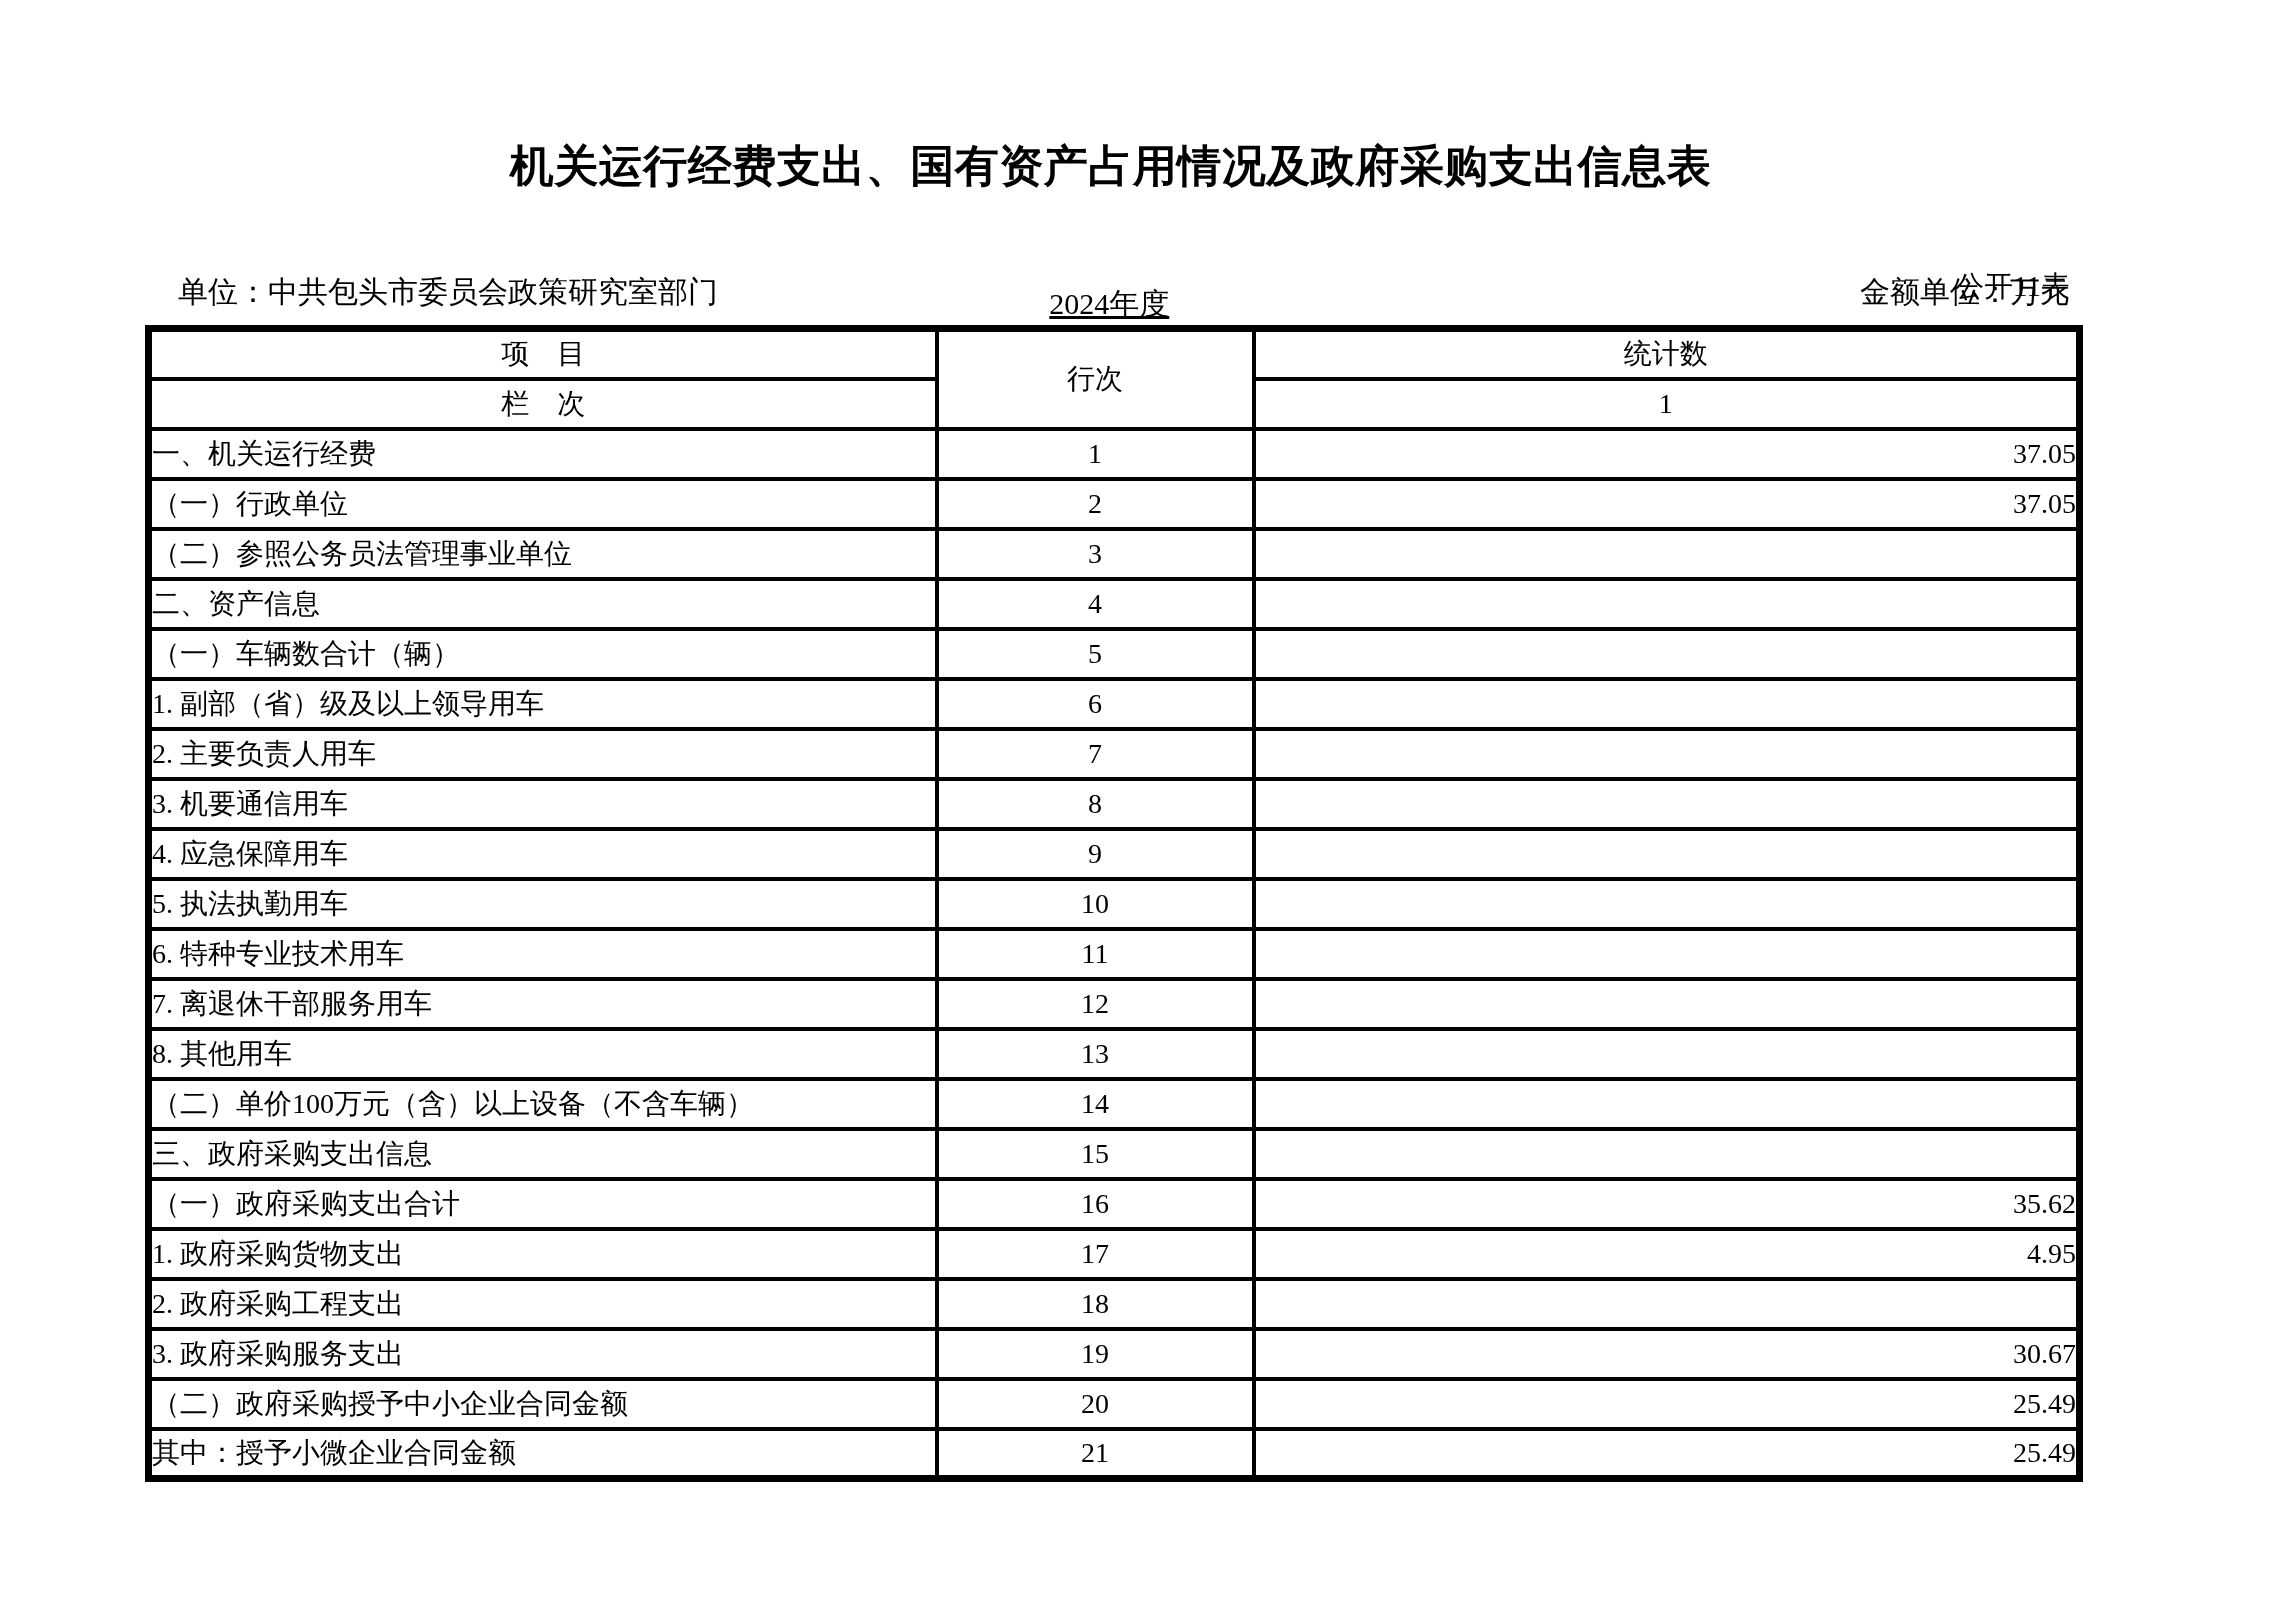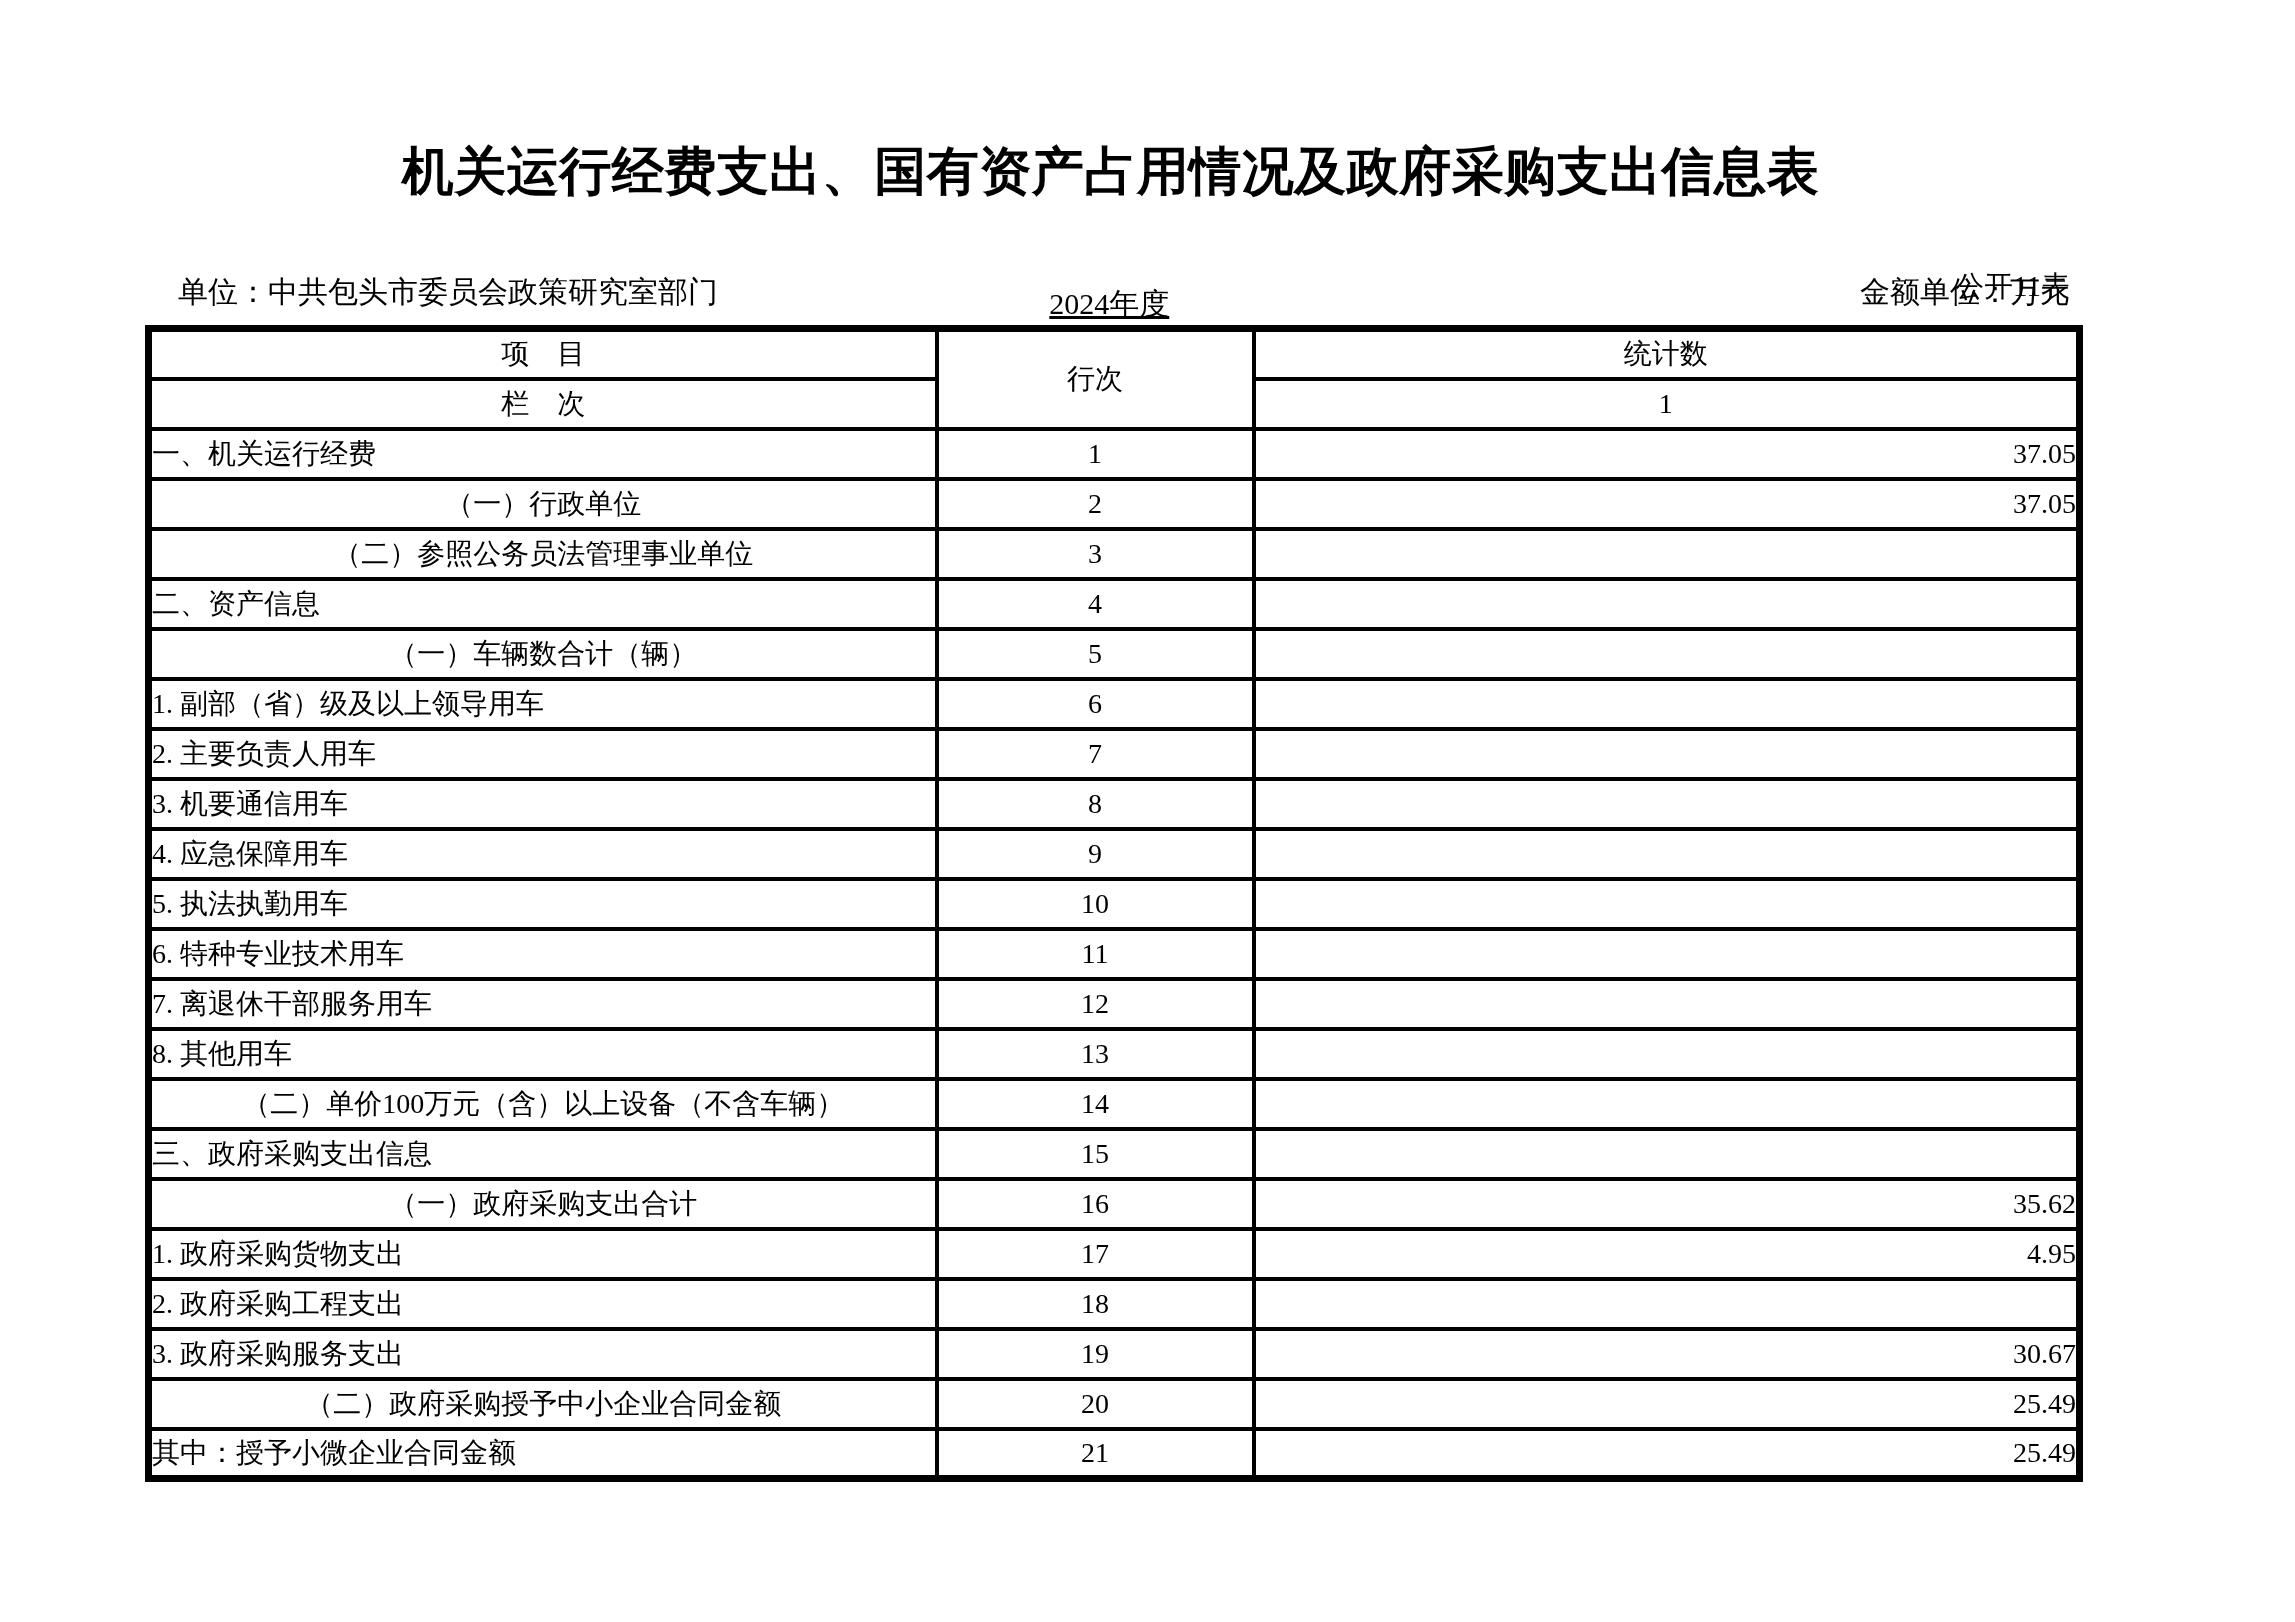--- a/index.html
+++ b/index.html
@@ -14,21 +14,21 @@
     font-family: "Liberation Serif", serif;
     color: #000000;
     overflow: hidden;
   }
   .page-title {
     position: absolute;
     left: 145px;
     top: 137px;
     width: 1931px;
     text-align: center;
-    font-size: 52px;
+    font-size: 44px;
     font-weight: bold;
     letter-spacing: 0.5px;
     white-space: nowrap;
   }
   .pub-label {
     position: absolute;
     left: 145px;
     top: 223px;
     width: 1931px;
     text-align: right;
@@ -69,21 +69,21 @@
     white-space: nowrap;
     vertical-align: middle;
     background: #ffffff;
   }
   tr.hdr td { height: 50px; text-align: center; }
   tr.row td { height: 50px; }
   td.lab { text-align: left; }
   td.num { text-align: center; }
   td.val { text-align: right; padding-right: 17.4px; }
   td.lvl0 { padding-left: 5.1px; }
-  td.lvl1 { padding-left: 37px; text-align: center; }
+  td.lvl1 { padding-left: 37px; }
   td.lvl2 { padding-left: 66px; }
   td.lvl3 { padding-left: 105px; }
 </style>
 </head>
 <body>
 
 <div class="page-title">机关运行经费支出、国有资产占用情况及政府采购支出信息表</div>
 <div class="pub-label">公开11表</div>
 
 <div class="info-line">

